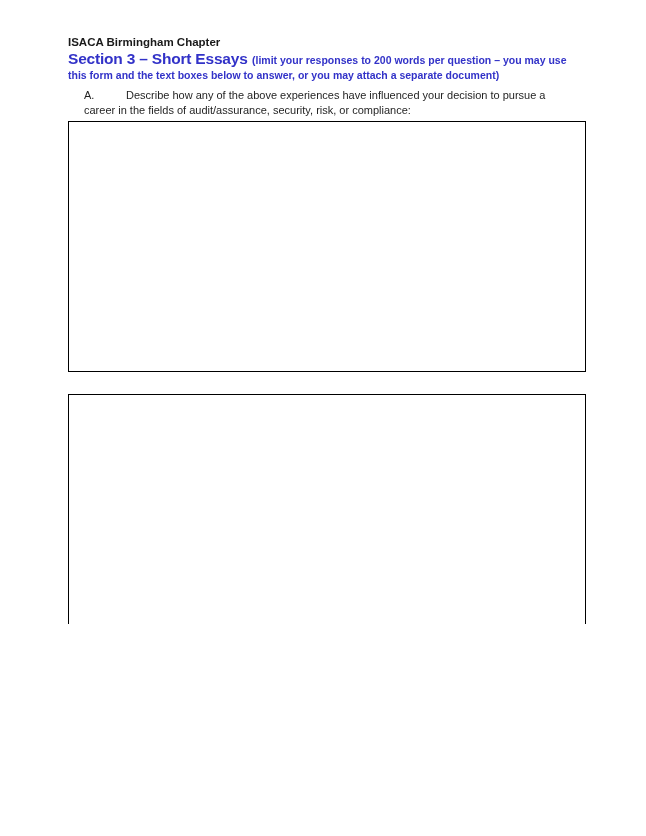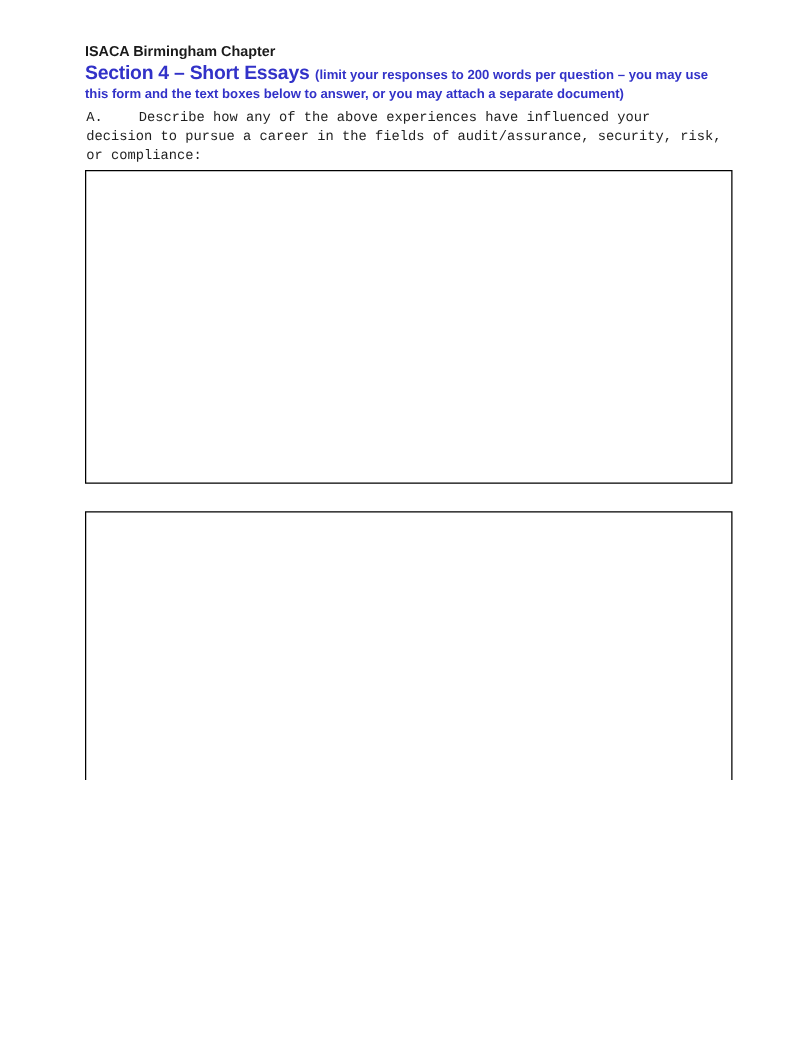--- a/index.html
+++ b/index.html
@@ -41,22 +41,21 @@
   }
   .section-note {
     font-size: 10.5px;
     font-weight: bold;
     color: #3232C8;
   }
   .question {
     font-size: 11px;
     line-height: 15px;
     color: #1f1f1f;
-    margin: 6px 0 3px 1px;
-    font-family: Liberation Mono, monospace;
+    margin: 6px 0 3px 16px;
   }
   .q-label {
     display: inline-block;
     width: 42px;
   }
   .essay-box {
     border: 1px solid #000000;
     width: 508px;
     background: #ffffff;
     font-size: 11px;
@@ -85,21 +84,21 @@
 </style>
 </head>
 <body>
 
 <div class="page">
   <div class="content">
 
     <p class="header-title">ISACA Birmingham Chapter</p>
 
     <p class="section-heading">
-      <span class="section-title">Section 4 – Short Essays</span>
+      <span class="section-title">Section 3 – Short Essays</span>
       <span class="section-note">(limit your responses to 200 words per question – you may use this form and the text boxes below to answer, or you may attach a separate document)</span>
     </p>
 
     <p class="question">
       <span class="q-label">A.</span><span>Describe how any of the above experiences have influenced your decision to pursue a career in the fields of audit/assurance, security, risk, or compliance:</span>
     </p>
 
     <div class="essay-box box-a" contenteditable="true" style=""></div>
 
     <div class="spacer-b"></div>

